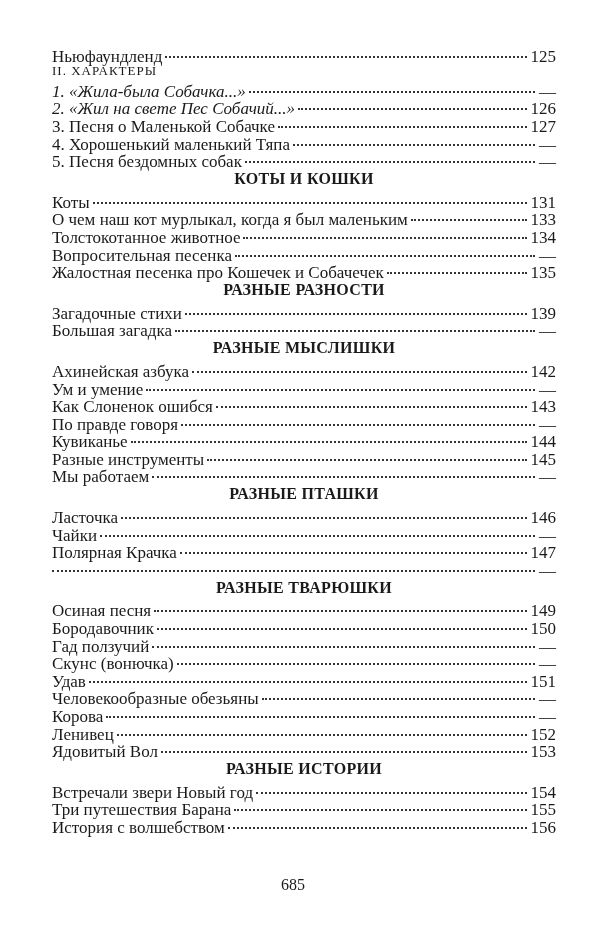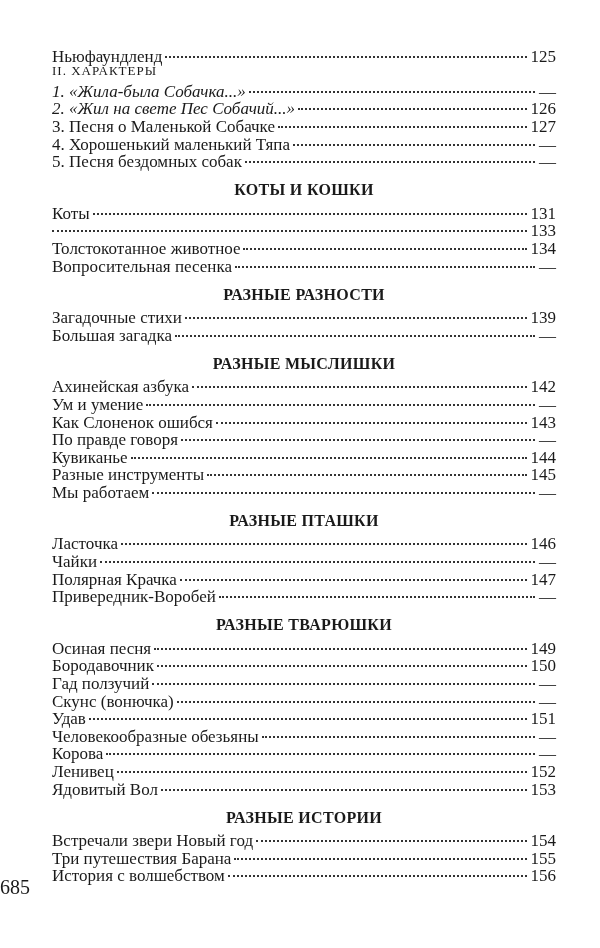--- a/index.html
+++ b/index.html
@@ -8,22 +8,22 @@
   .page { position:absolute; left:52px; top:44px; width:504px; }
   .row { display:flex; align-items:baseline; height:17.6px; font-size:17px; line-height:17.6px; white-space:nowrap; }
   .row .t { flex:0 0 auto; padding-right:3px; }
   .row .t.it { font-style:italic; }
   .row .dots { flex:1 1 auto; overflow:hidden; height:17.6px; position:relative; }
   .row .dots::before { content:""; position:absolute; left:0; right:2px; bottom:4px;
          border-bottom:2px dotted #333; }
   .row .p { flex:0 0 auto; padding-left:2px; min-width:12px; text-align:right; }
   .plain { font-size:13px; line-height:17.6px; height:17.6px; letter-spacing:1px; }
   .heading { text-align:center; font-weight:bold; font-size:16px; letter-spacing:0.3px;
-             height:24px; line-height:24px; margin-top:11px; margin-bottom:-1px; }
-  .pageno { position:absolute; left:0; width:586px; top:876px; text-align:left; font-size:20px; }
+             height:24px; line-height:24px; margin-bottom:-1px; }
+  .pageno { position:absolute; left:0; width:586px; top:876px; text-align:center; font-size:16px; }
 </style>
 </head>
 <body>
 
 <div class="page">
 
   <div class="row">
     <span class="t">Ньюфаундленд</span>
     <span class="dots"></span>
     <span class="p">125</span>
@@ -57,33 +57,39 @@
     <span class="p">—</span>
   </div>
 
   <div class="heading">КОТЫ И КОШКИ</div>
   <div class="row">
       <span class="t">Коты</span>
       <span class="dots"></span>
       <span class="p">131</span>
     </div>
   <div class="row">
+      <span class="t">О чем наш кот мурлыкал, когда я был маленьким</span>
       <span class="dots"></span>
       <span class="p">133</span>
     </div>
   <div class="row">
       <span class="t">Толстокотанное животное</span>
       <span class="dots"></span>
       <span class="p">134</span>
     </div>
   <div class="row">
       <span class="t">Вопросительная песенка</span>
       <span class="dots"></span>
       <span class="p">—</span>
     </div>
+  <div class="row">
+      <span class="t">Жалостная песенка про Кошечек и Собачечек</span>
+      <span class="dots"></span>
+      <span class="p">135</span>
+    </div>
 
   <div class="heading">РАЗНЫЕ РАЗНОСТИ</div>
   <div class="row">
       <span class="t">Загадочные стихи</span>
       <span class="dots"></span>
       <span class="p">139</span>
     </div>
   <div class="row">
       <span class="t">Большая загадка</span>
       <span class="dots"></span>
@@ -137,21 +143,20 @@
       <span class="t">Чайки</span>
       <span class="dots"></span>
       <span class="p">—</span>
     </div>
   <div class="row">
       <span class="t">Полярная Крачка</span>
       <span class="dots"></span>
       <span class="p">147</span>
     </div>
   <div class="row">
-      <span class="t">Привередник-Воробей</span>
       <span class="dots"></span>
       <span class="p">—</span>
     </div>
 
   <div class="heading">РАЗНЫЕ ТВАРЮШКИ</div>
   <div class="row">
       <span class="t">Осиная песня</span>
       <span class="dots"></span>
       <span class="p">149</span>
     </div>

